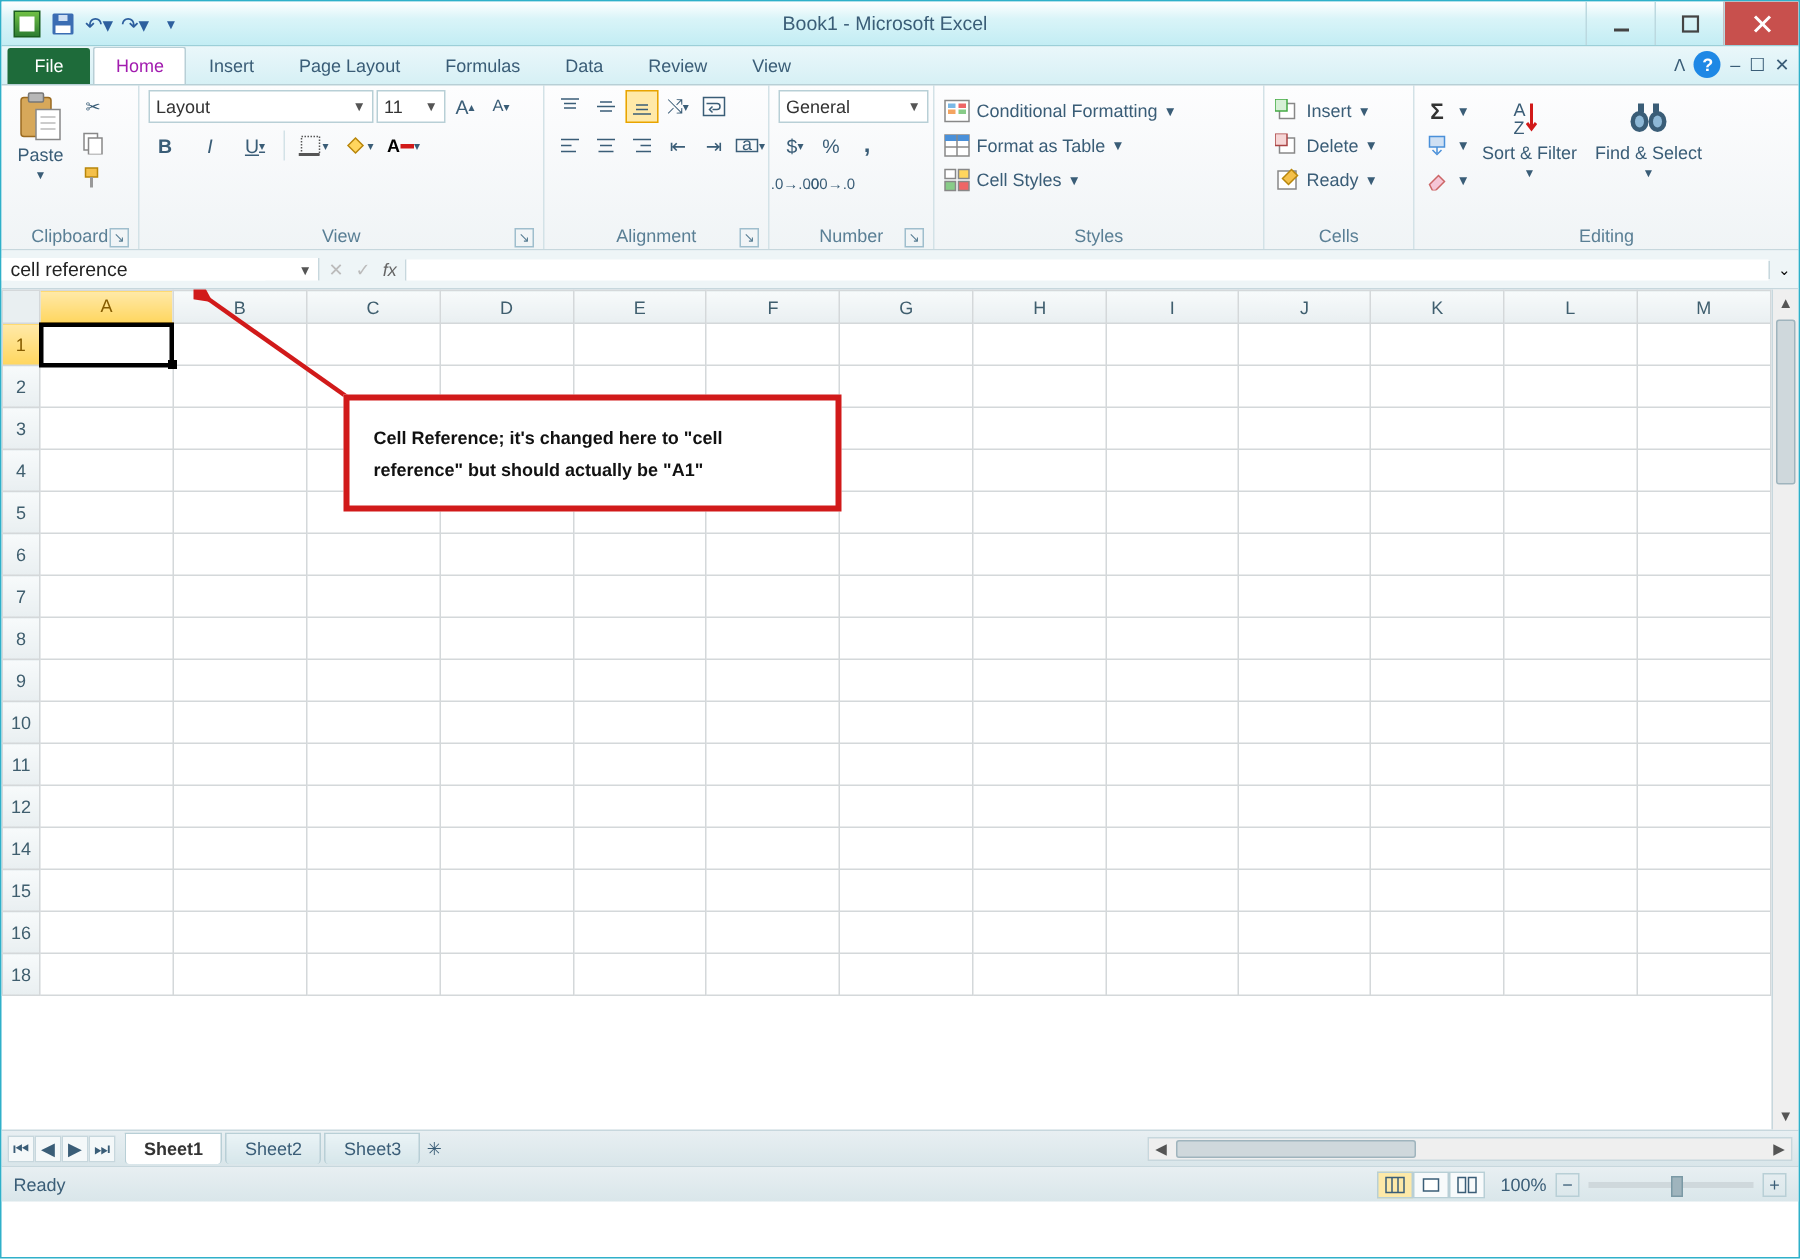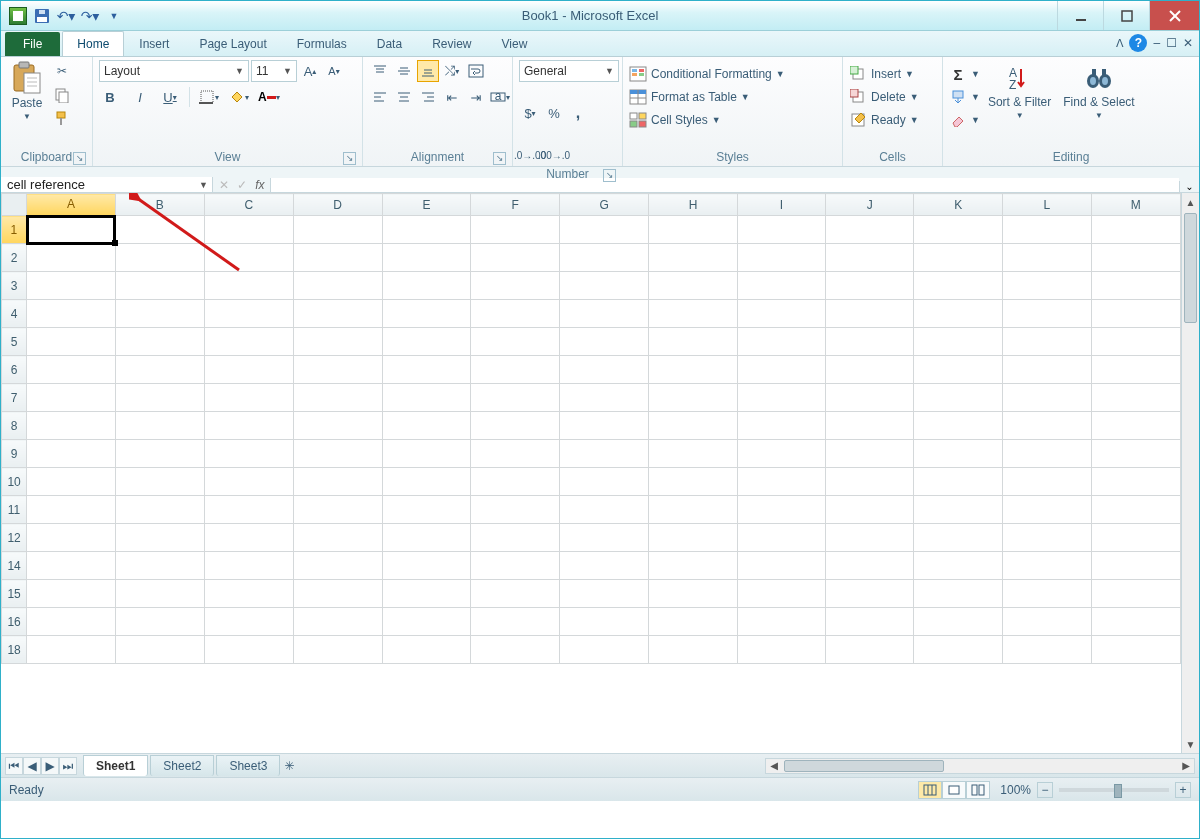--- a/index.html
+++ b/index.html
@@ -12,41 +12,41 @@
   .qat-ico { width:18px; height:18px; display:flex; align-items:center; justify-content:center; color:#2d5f9e; font-size:14px; cursor:default;}
   .titlebar .title { flex:1; text-align:center; color:#3a5d77; font-size:13px; }
   .winbtns { display:flex; height:100%; }
   .winbtn { width:46px; display:flex; align-items:center; justify-content:center; border-left:1px solid #bcd9e0; font-size:13px; color:#333; }
   .winbtn.close { background:#c8504d; color:#fff; width:50px;}
   .winbtn.close svg{stroke:#fff;}
   
   .tabstrip { height:26px; background: linear-gradient(#eaf7fa,#d6f0f5); display:flex; align-items:flex-end; padding-left:4px; border-bottom:1px solid #b8cfd6; position:relative;}
   .filetab { background:#1e6b3a; color:#fff; padding:5px 18px; font-size:12px; border-radius:2px 2px 0 0; margin-right:2px;}
   .tab { padding:5px 14px; color:#3a5d77; cursor:default; border:1px solid transparent; border-bottom:none; border-radius:2px 2px 0 0;}
-  .tab.active { background:#fff; border-color:#b8cfd6; color:#0c4a6e;margin-top:28px;}
+  .tab.active { background:#fff; border-color:#b8cfd6; color:#a21caf;margin-top:28px;}
   .tab-right { position:absolute; right:6px; top:3px; display:flex; gap:6px; align-items:center;}
   .help-circ { width:18px;height:18px;border-radius:50%;background:#1e88e5;color:#fff;display:flex;align-items:center;justify-content:center;font-size:12px;font-weight:bold;}
   
   .ribbon { height:110px; background:linear-gradient(#fdfdfe,#f0f4f6); border-bottom:1px solid #c7d7dd; display:flex; }
   .group { border-right:1px solid #d3e2e7; padding:3px 6px 1px 6px; display:flex; flex-direction:column; justify-content:space-between;}
   .group-body { display:flex; gap:4px; align-items:flex-start; flex:1;}
   .group-label { text-align:center; color:#5a7f95; font-size:11px; padding:1px 0; position:relative;}
   .group-label .launcher{position:absolute;right:0;bottom:0;width:13px;height:13px;border:1px solid #9fbecd;font-size:9px;line-height:10px;color:#5a7f95;}
   .bigbtn { display:flex; flex-direction:column; align-items:center; gap:2px; padding:2px 4px; color:#3a5d77;}
   .bigbtn .bigico { width:32px; height:32px; display:flex; align-items:center; justify-content:center;}
   .smbtn { width:22px; height:22px; display:flex; align-items:center; justify-content:center; color:#3a5d77; font-size:13px;}
   .col { display:flex; flex-direction:column; gap:2px;}
   .row { display:flex; gap:2px; align-items:center;}
   .dd { border:1px solid #b8cfd6; background:#fff; height:22px; display:flex; align-items:center; padding:0 4px; font-size:12px; color:#333;}
   .dd .arrow{margin-left:auto;font-size:9px;color:#555;}
   .stylelink{display:flex;align-items:center;gap:4px;color:#3a5d77;padding:1px 0;white-space:nowrap;}
   .stylelink .arrow{font-size:9px;}
   .ico16{width:18px;height:18px;display:inline-flex;align-items:center;justify-content:center;}
   
-  .fbar { height:26px; border-bottom:1px solid #c7d7dd; display:flex; align-items:flex-end; background:#eef5f7;}
+  .fbar { height:26px; border-bottom:1px solid #c7d7dd; display:flex; align-items:center; background:#eef5f7;}
   .namebox { width:212px; border-right:1px solid #c7d7dd; background:#fff; display:flex; align-items:center; padding:0 6px; position:relative;}
   .namebox input{border:none;outline:none;width:170px;font-size:13px;color:#222;}
   .namebox .arrow{position:absolute;right:4px;font-size:9px;color:#555;}
   .fxarea{display:flex;align-items:center;gap:8px;padding:0 6px;border-right:1px solid #c7d7dd;}
   .fx{font-style:italic;color:#666;}
   .formula-input{flex:1;background:#fff;border:none;outline:none;padding:0 6px;}
   .fbar-expand{width:20px;border-left:1px solid #c7d7dd;display:flex;align-items:center;justify-content:center;}
   
   .gridwrap{position:relative; height:560px; display:flex;}
   .gridmain{flex:1;overflow:hidden;position:relative;}
@@ -295,21 +295,21 @@
               <text x="8" y="10" font-size="8" text-anchor="middle" fill="#3a5d77">a</text>
             </svg>
             <span style="font-size:8px">▾</span>
           </span>
       </div>
     </div>
     <div class="group-label"><span>Alignment</span><span class="launcher">↘</span></div>
   </div>
 
   <div class="group" style="width:110px">
-    <div class="group-body col" style="gap:20px">
+    <div class="group-body col" style="gap:4px">
       <div class="dd" style="width:100px">
           <span>General</span>
           <span class="arrow">▼</span>
         </div>
       <div class="row">
         <span class="smbtn">$<span style="font-size:8px">▾</span></span>
         <span class="smbtn">%</span>
         <span class="smbtn" style="font-size:16px;font-weight:bold">,</span>
       </div>
       <div class="row">
@@ -753,20 +753,23 @@
 
     <svg class="arrow-svg" width="130" height="90">
       <defs>
           <marker id="ah" markerWidth="10" markerHeight="10" refX="2" refY="5" orient="auto">
             <path d="M10 0 L0 5 L10 10 Z" fill="#d11a1a"></path>
           </marker>
         </defs>
       <line x1="110" y1="80" x2="8" y2="8" stroke="#d11a1a" stroke-width="3" marker-end="url(#ah)"></line>
     </svg>
 
+    <div class="callout">
+      <span>Cell Reference; it's changed here to "cell reference" but should actually be "A1"</span>
+    </div>
   </div>
   <div class="vscroll">
     <span class="arrow top">▲</span>
     <div class="thumb"></div>
     <span class="arrow bot">▼</span>
   </div>
 </div>
 
 <div class="sheetbar">
   <div class="navset">

